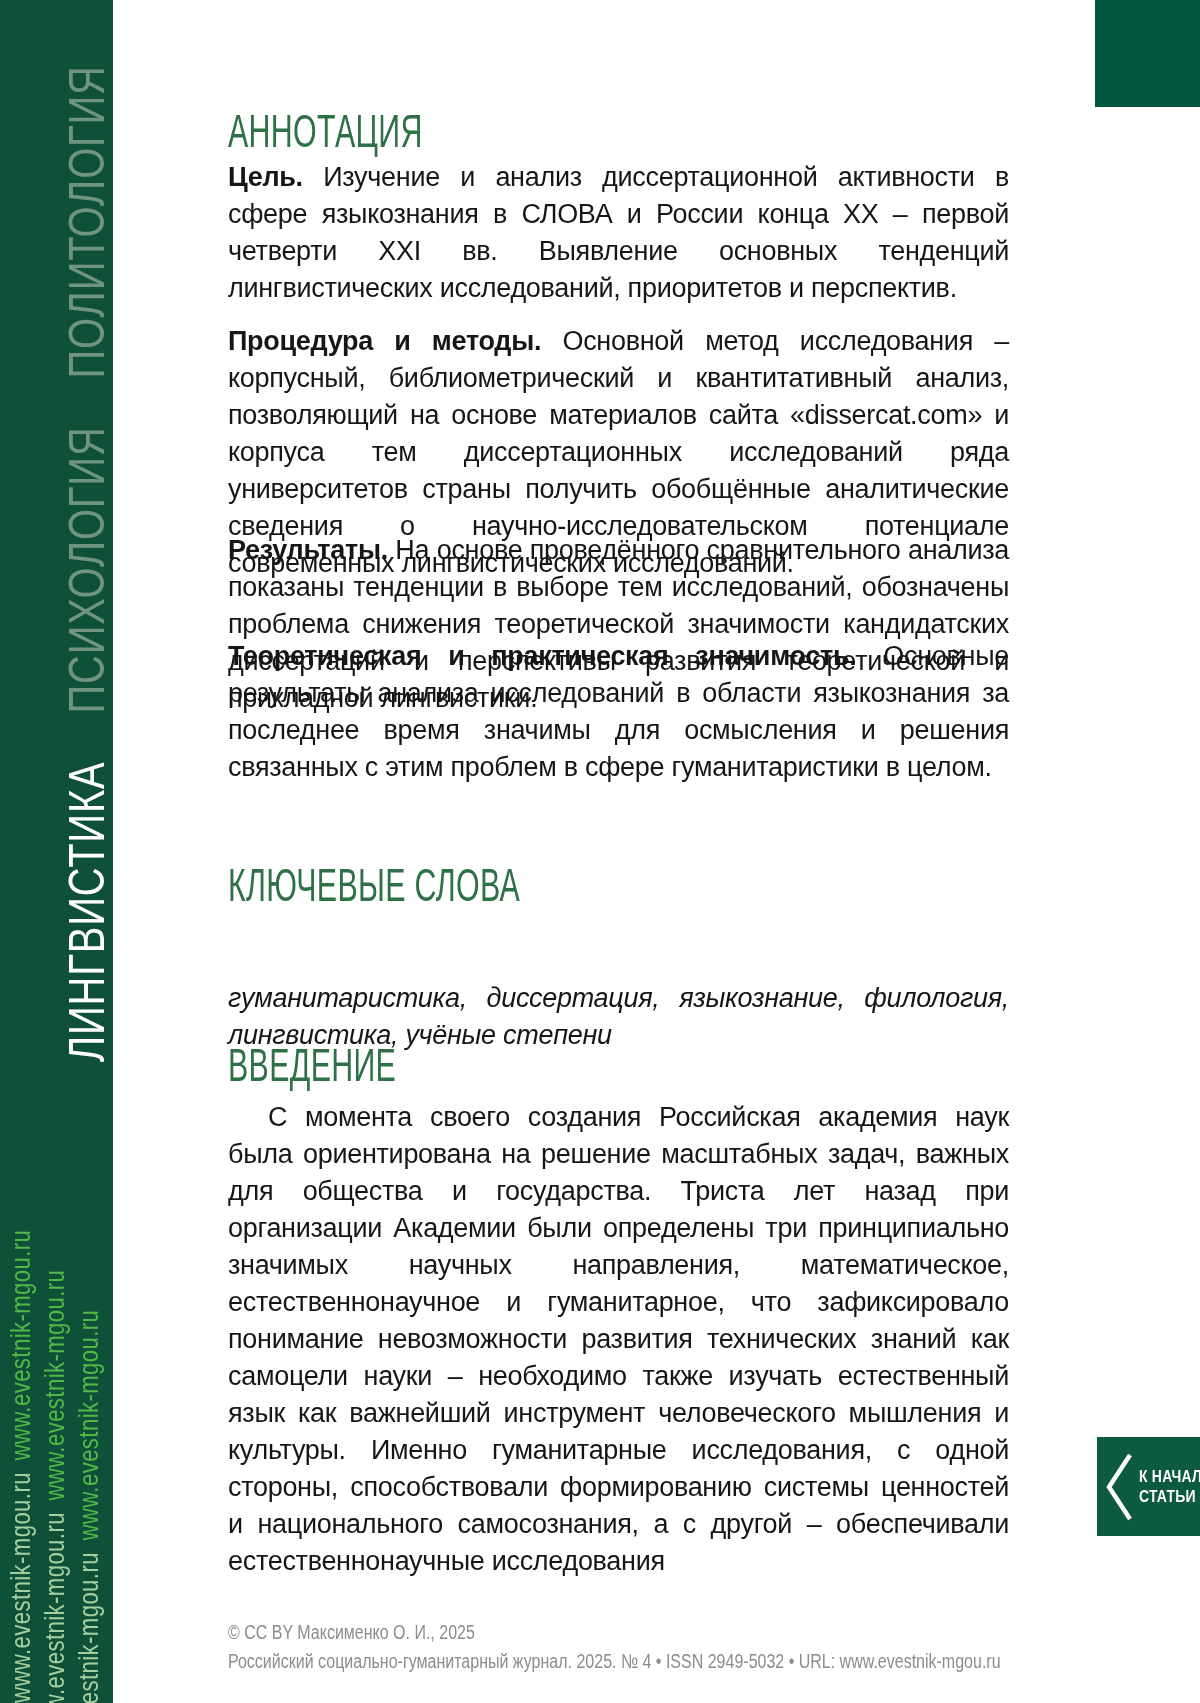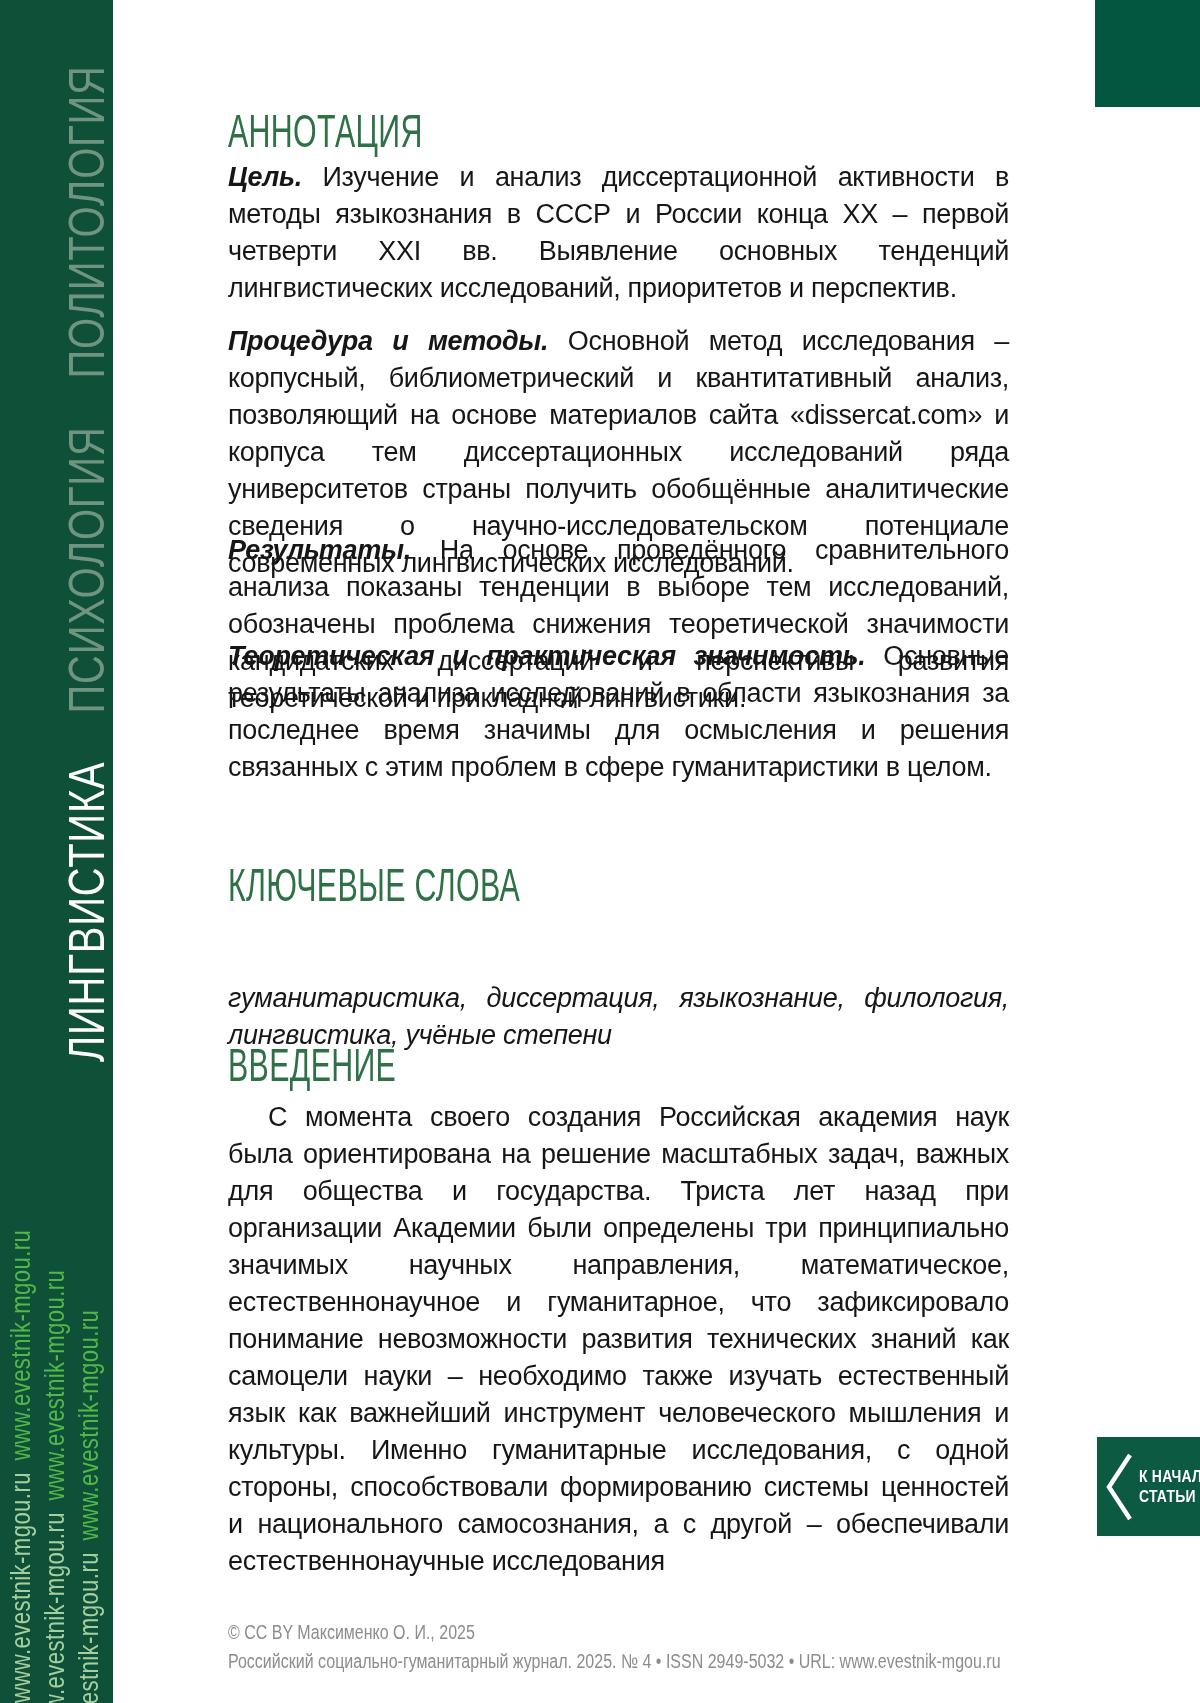--- a/index.html
+++ b/index.html
@@ -61,21 +61,21 @@
   }
   #h-abstract{top:108px;}
   #h-keywords{top:862px;}
   #h-intro{top:1042px;}
 
   .para{
     position:absolute;left:0;width:781px;margin:0;
     font-size:27px;line-height:37px;color:#161616;
     text-align:justify;letter-spacing:-0.3px;
   }
-  .para .lead{font-weight:700;font-style:italic;}
+  .para .lead{font-weight:700;}
   #p1{top:159px;}
   #p2{top:323px;}
   #p3{top:532px;}
   #p4{top:638px;}
   #keywords{top:980px;font-style:italic;}
   #intro{top:1099px;text-indent:40px;}
 
   
   .foot-line{
     position:absolute;left:0;margin:0;color:#8C8C8C;font-size:20px;
@@ -104,21 +104,21 @@
       <span class="pale">www.evestnik-mgou.ru</span><span class="lime">www.evestnik-mgou.ru</span>
     </div>
   </aside>
 
   <div class="corner-block"></div>
 
   <main class="content">
 
     <h2 class="sec-heading" id="h-abstract">АННОТАЦИЯ</h2>
 
-    <p class="para" id="p1"><span class="lead">Цель.</span> <span>Изучение и анализ диссертационной активности в методы языкознания в СССР и России конца XX – первой четверти XXI вв. Выявление основных тенденций лингвистических исследований, приоритетов и перспектив.</span></p>
+    <p class="para" id="p1"><span class="lead">Цель.</span> <span>Изучение и анализ диссертационной активности в сфере языкознания в СЛОВА и России конца XX – первой четверти XXI вв. Выявление основных тенденций лингвистических исследований, приоритетов и перспектив.</span></p>
 
     <p class="para" id="p2"><span class="lead">Процедура и методы.</span> <span>Основной метод исследования – корпусный, библиометрический и квантитативный анализ, позволяющий на основе материалов сайта «dissercat.com» и корпуса тем диссертационных исследований ряда университетов страны получить обобщённые аналитические сведения о научно-исследовательском потенциале современных лингвистических исследований.</span></p>
 
     <p class="para" id="p3"><span class="lead">Результаты.</span> <span>На основе проведённого сравнительного анализа показаны тенденции в выборе тем исследований, обозначены проблема снижения теоретической значимости кандидатских диссертаций и перспективы развития теоретической и прикладной лингвистики.</span></p>
 
     <p class="para" id="p4"><span class="lead">Теоретическая и практическая значимость.</span> <span>Основные результаты анализа исследований в области языкознания за последнее время значимы для осмысления и решения связанных с этим проблем в сфере гуманитаристики в целом.</span></p>
 
     <h2 class="sec-heading" id="h-keywords">КЛЮЧЕВЫЕ СЛОВА</h2>
 
     <p class="para" id="keywords">гуманитаристика, диссертация, языкознание, филология, лингвистика, учёные степени</p>

